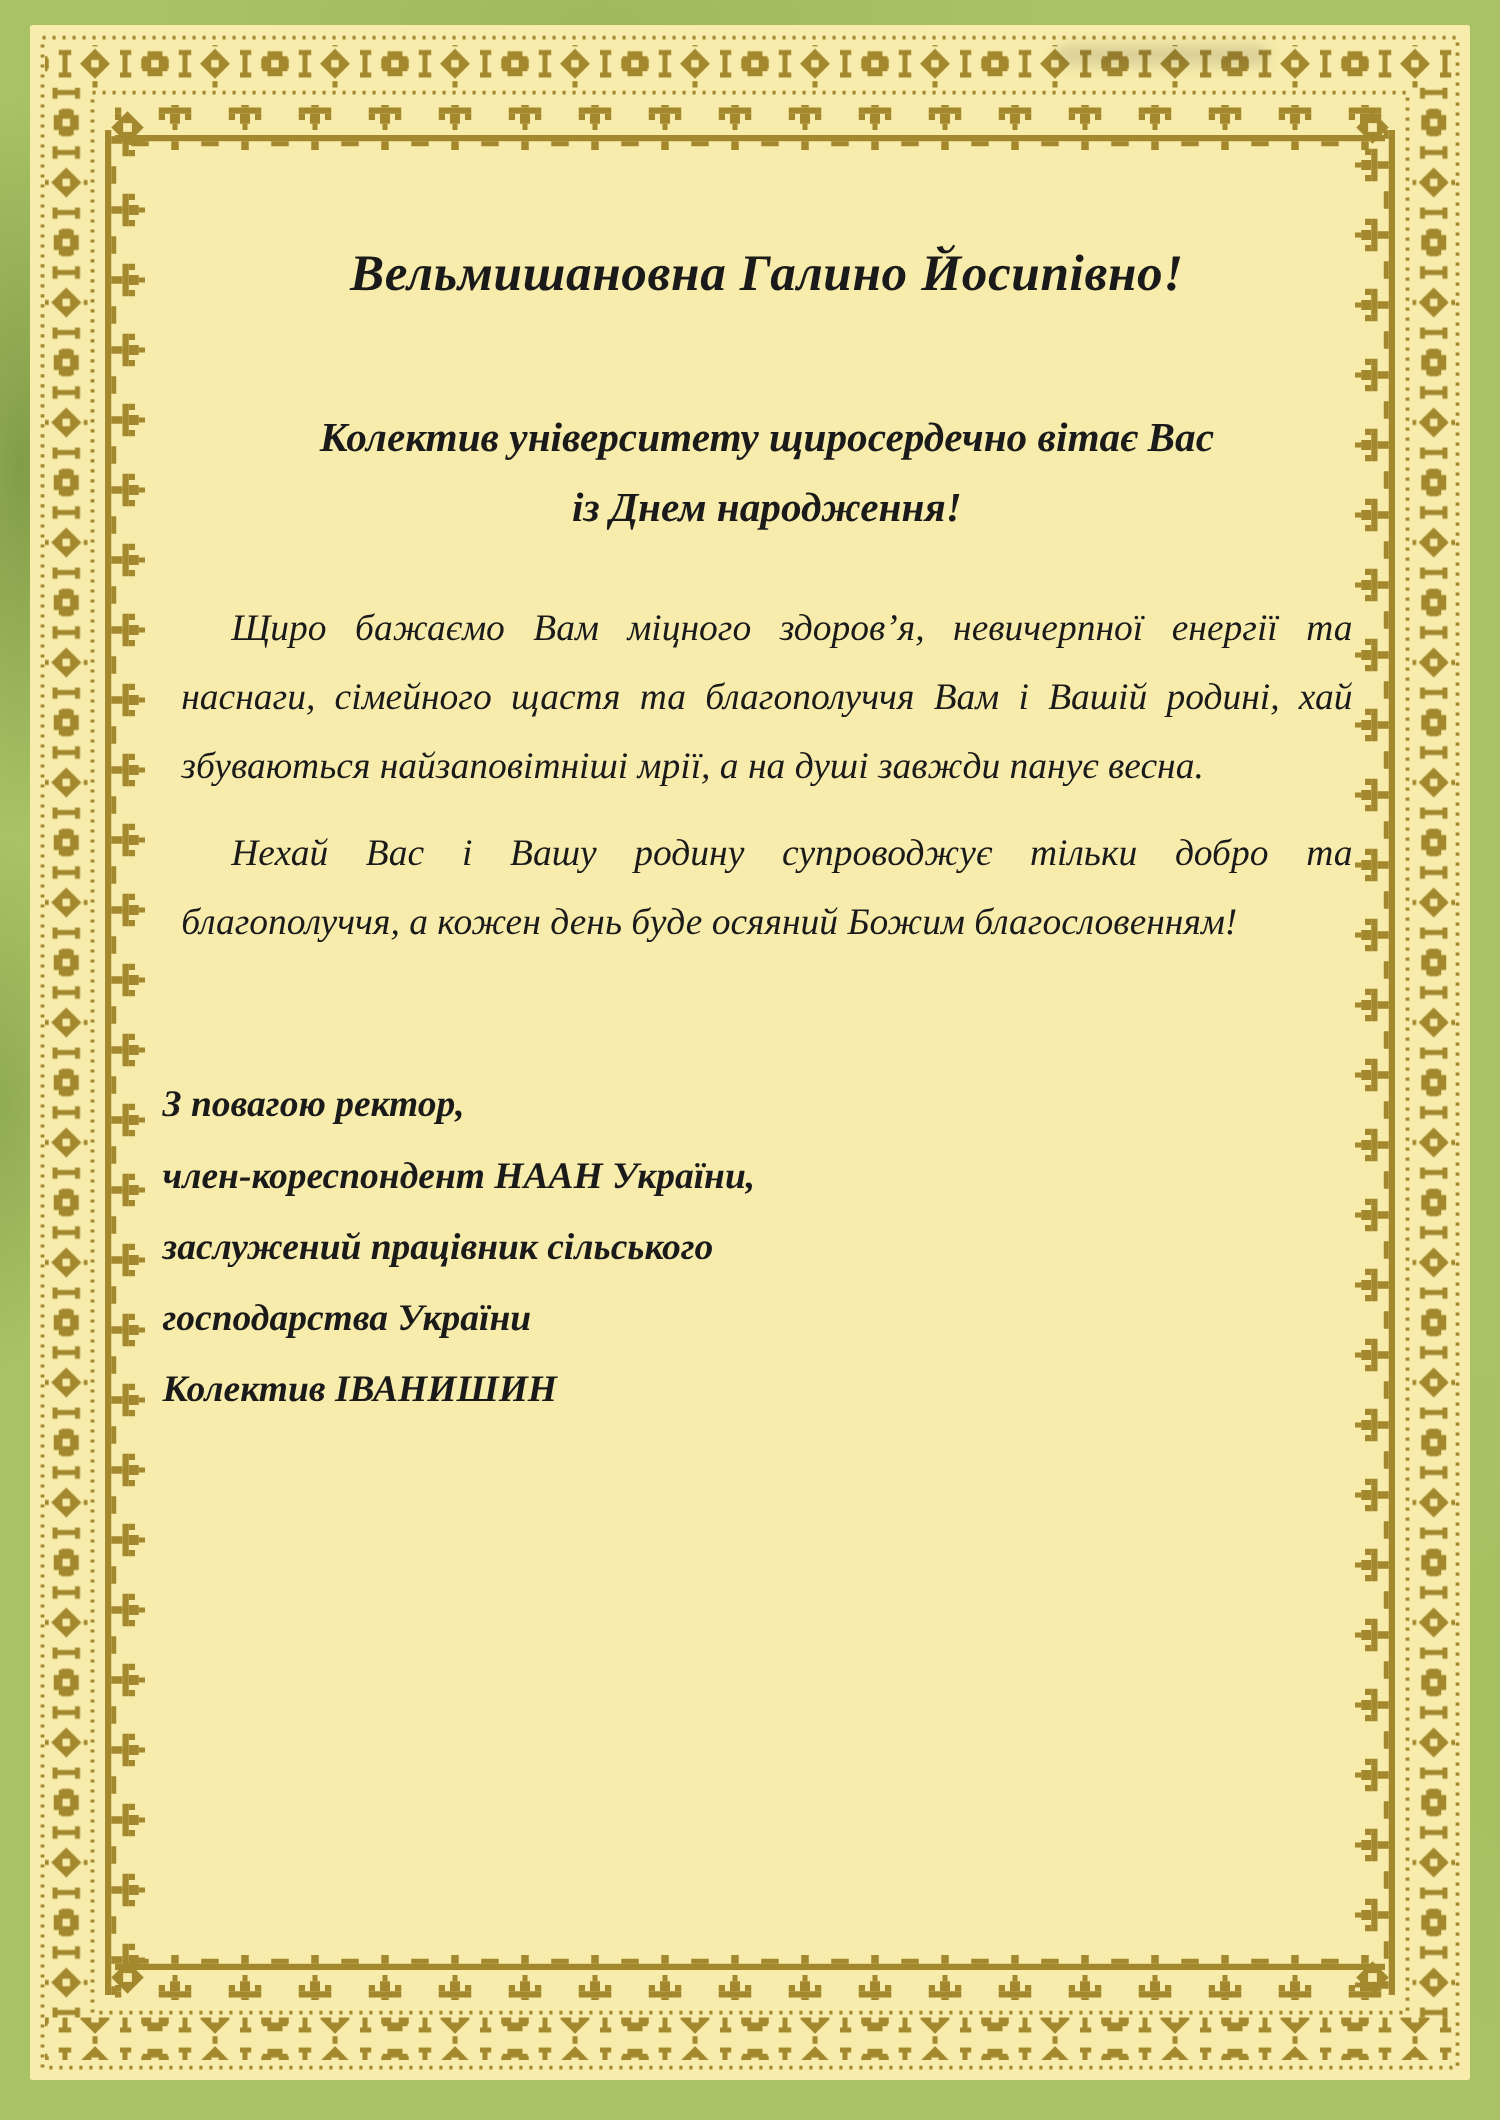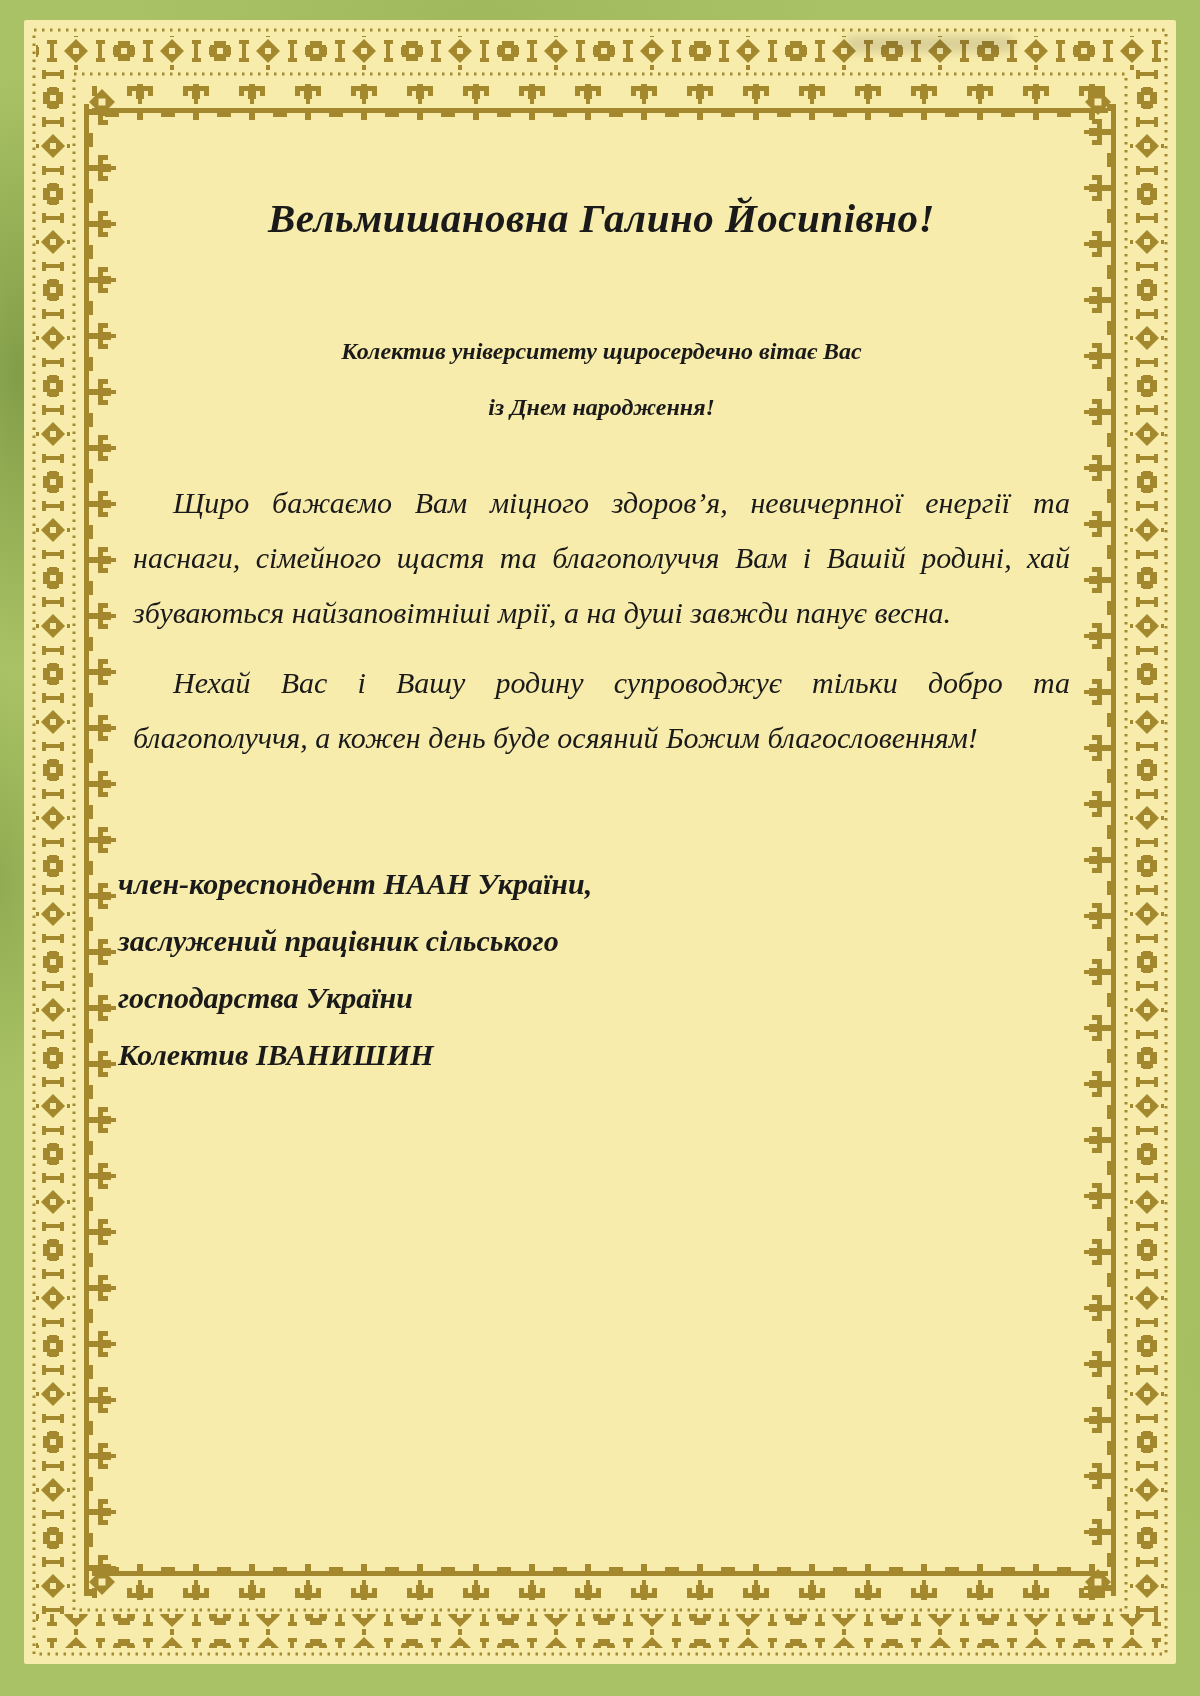--- a/index.html
+++ b/index.html
@@ -27,32 +27,32 @@
   svg.frame{position:absolute;left:0;top:0;}
   .g{fill:var(--ornament-gold);}
   .hole{fill:var(--card-cream);}
   .cream{fill:var(--card-cream);}
   .dot{stroke:var(--ornament-gold);stroke-width:3;fill:none;stroke-dasharray:2.5 5.5;}
   .smudge{
     position:absolute;left:845px;top:36px;width:170px;height:16px;
     background:rgba(60,58,44,.16);border-radius:8px;filter:blur(5px);
   }
   .content{
-    position:absolute;left:118px;top:0;width:967px;
+    position:absolute;left:130px;top:0;width:967px;
     color:var(--text-color);
   }
   .title{
     margin-top:194px;
     font-size:41px;font-weight:bold;font-style:italic;
     text-align:center;line-height:1.2;
     letter-spacing:.5px;
   }
   .greeting{
     margin-top:80px;
-    font-size:24px;font-weight:bold;font-style:italic;
+    font-size:33px;font-weight:bold;font-style:italic;
     text-align:center;line-height:56px;
   }
   .body-text{
     margin-top:40px;
     font-size:30px;font-style:italic;
     line-height:55px;
     text-align:justify;
   }
   .body-text p{text-indent:40px;margin:15px;}
   .signature{
@@ -142,18 +142,19 @@
     <div>Колектив університету щиросердечно вітає Вас</div>
     <div>із Днем народження!</div>
   </div>
 
   <div class="body-text">
     <p>Щиро бажаємо Вам міцного здоров’я, невичерпної енергії та наснаги, сімейного щастя та благополуччя Вам і Вашій родині, хай збуваються найзаповітніші мрії, а на душі завжди панує весна.</p>
     <p>Нехай Вас і Вашу родину супроводжує тільки добро та благополуччя, а кожен день буде осяяний Божим благословенням!</p>
   </div>
 
   <div class="signature">
+    <div>З повагою ректор,</div>
     <div>член-кореспондент НААН України,</div>
     <div>заслужений працівник  сільського</div>
     <div>господарства України</div>
     <div>Колектив ІВАНИШИН</div>
   </div>
 </div>
 
 </body></html>

